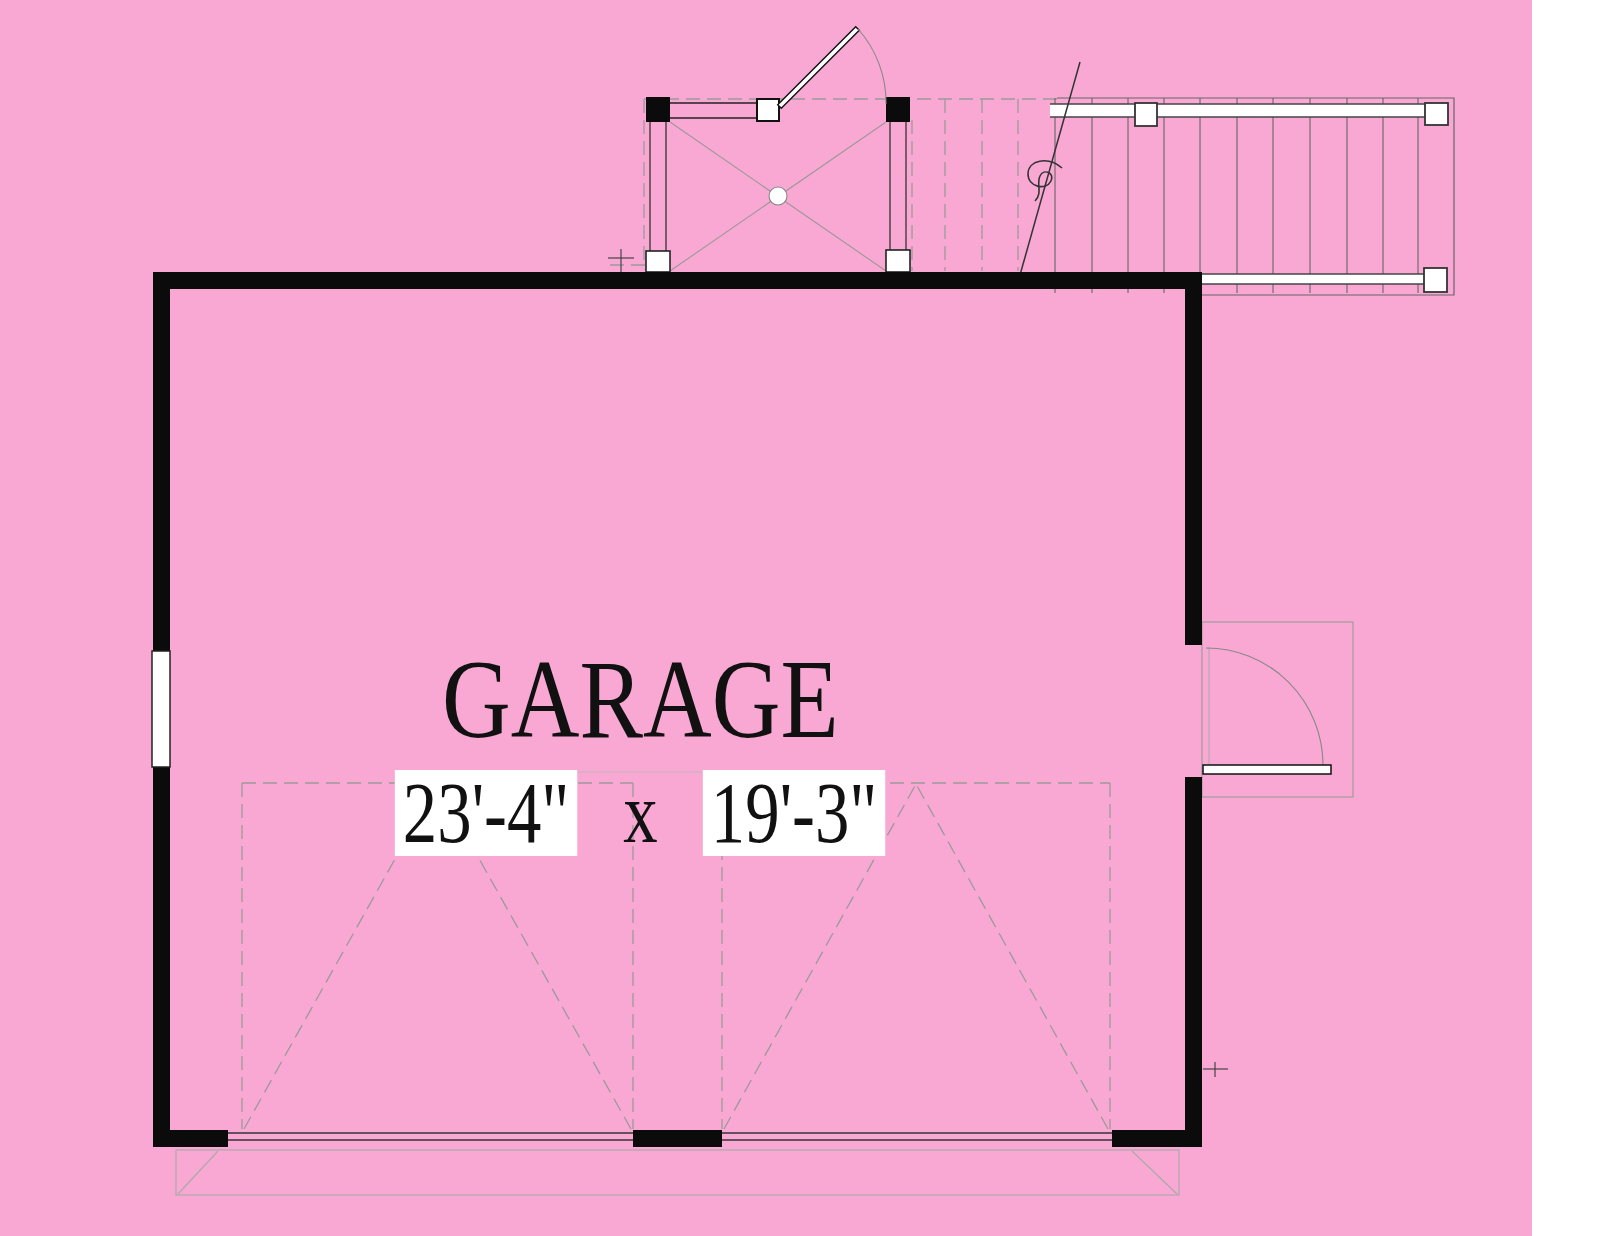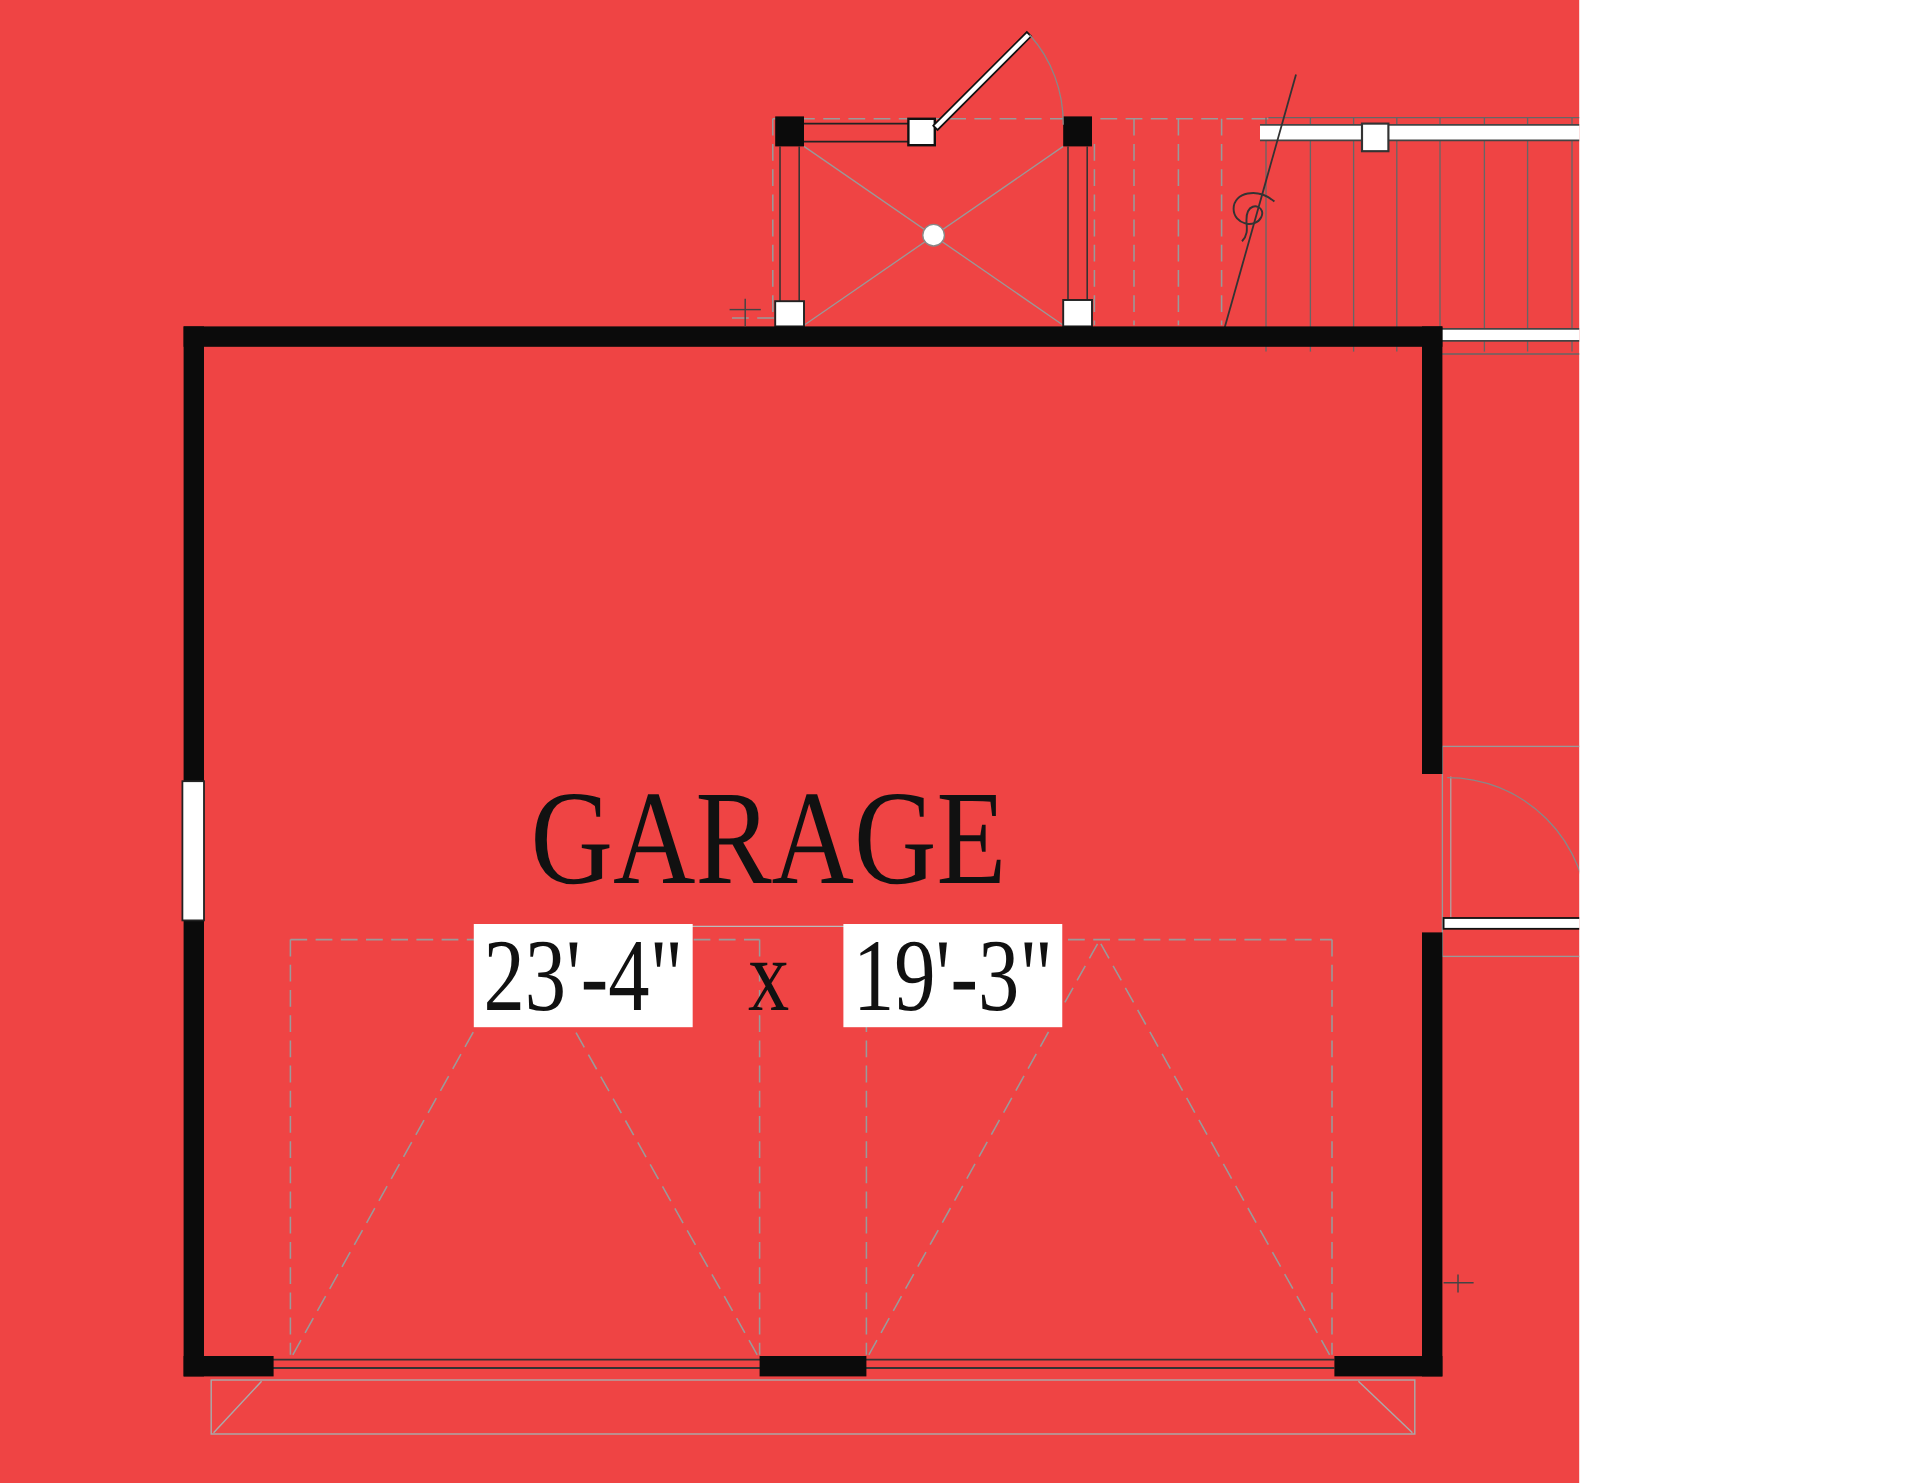--- a/index.html
+++ b/index.html
@@ -1,21 +1,22 @@
 <!DOCTYPE html>
 <html><head>
 <meta charset="utf-8">
 <style>
   html,body{margin:0;padding:0;background:#ffffff;}
   #canvas{
     position:relative;
-    width:1316px;height:1236px;
-    background:#ef4444;
+    width:1496px;height:1236px;
+    background:#f9a8d4;
     overflow:hidden;
     font-family:"Liberation Serif", serif;
+    padding-left:36px;
   }
   #plan-svg{position:absolute;left:0;top:0;}
   .txt{position:absolute;left:140px;width:1000px;text-align:center;color:#111;}
   #room-label{top:643px;font-size:112px;line-height:1;}
   #room-label .scale{display:inline-block;transform:scaleX(.85);transform-origin:center;}
   #dims{top:770px;font-size:86px;line-height:1;display:flex;justify-content:center;gap:18px;}
   #dims span{display:inline-block;transform:scaleX(.8);transform-origin:center;}
   #dims .clip{background:#ffffff;padding:0 10px;}
 </style>
 </head>

